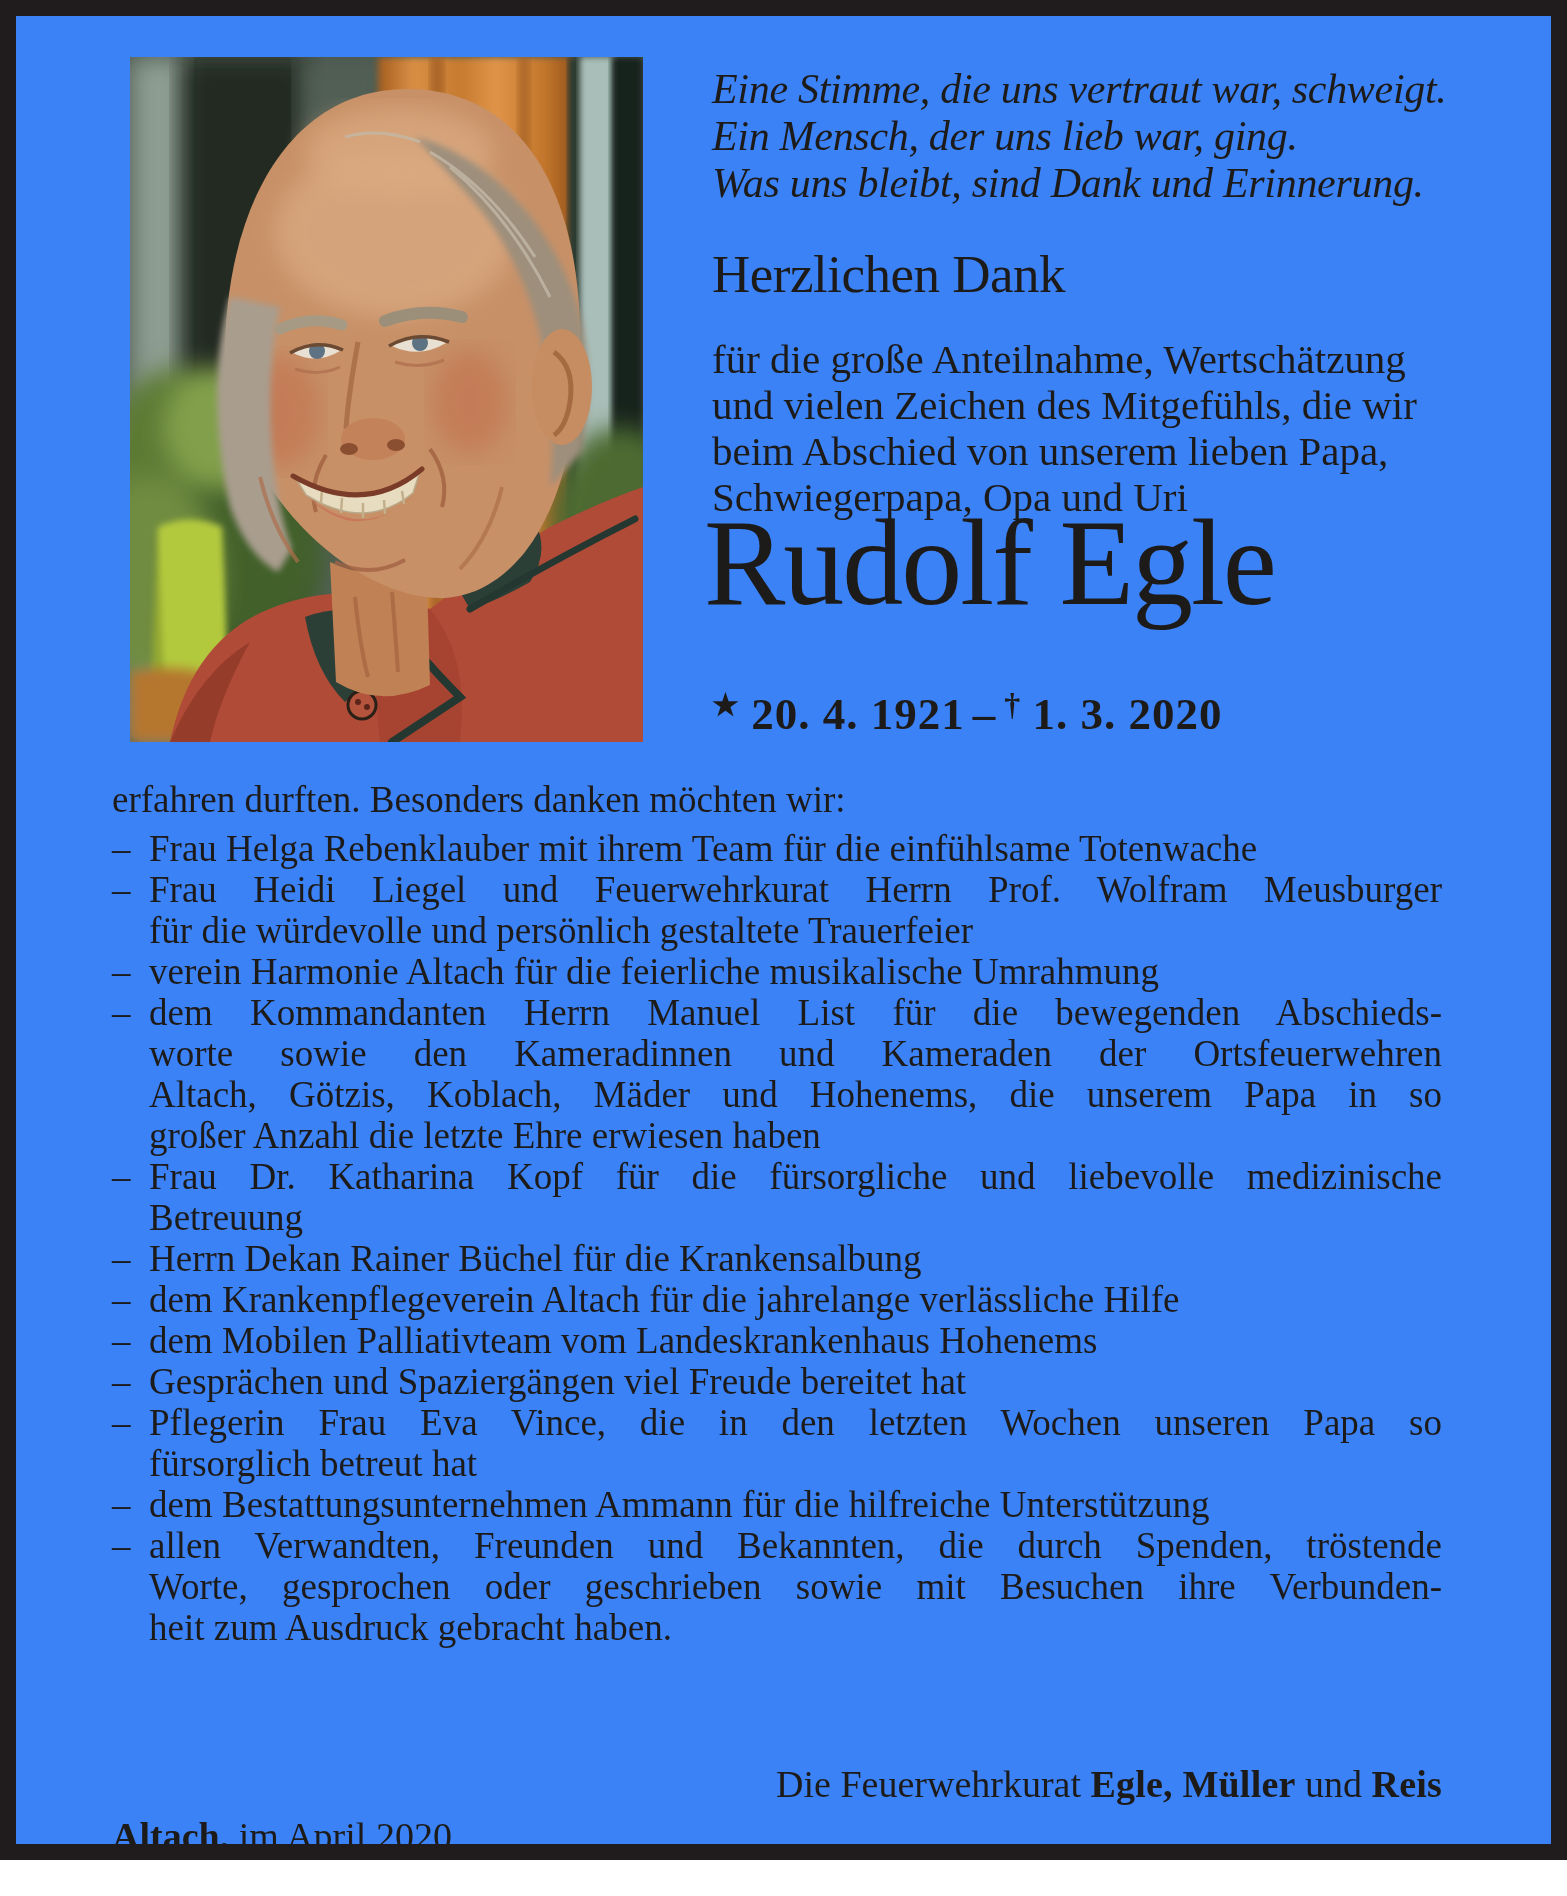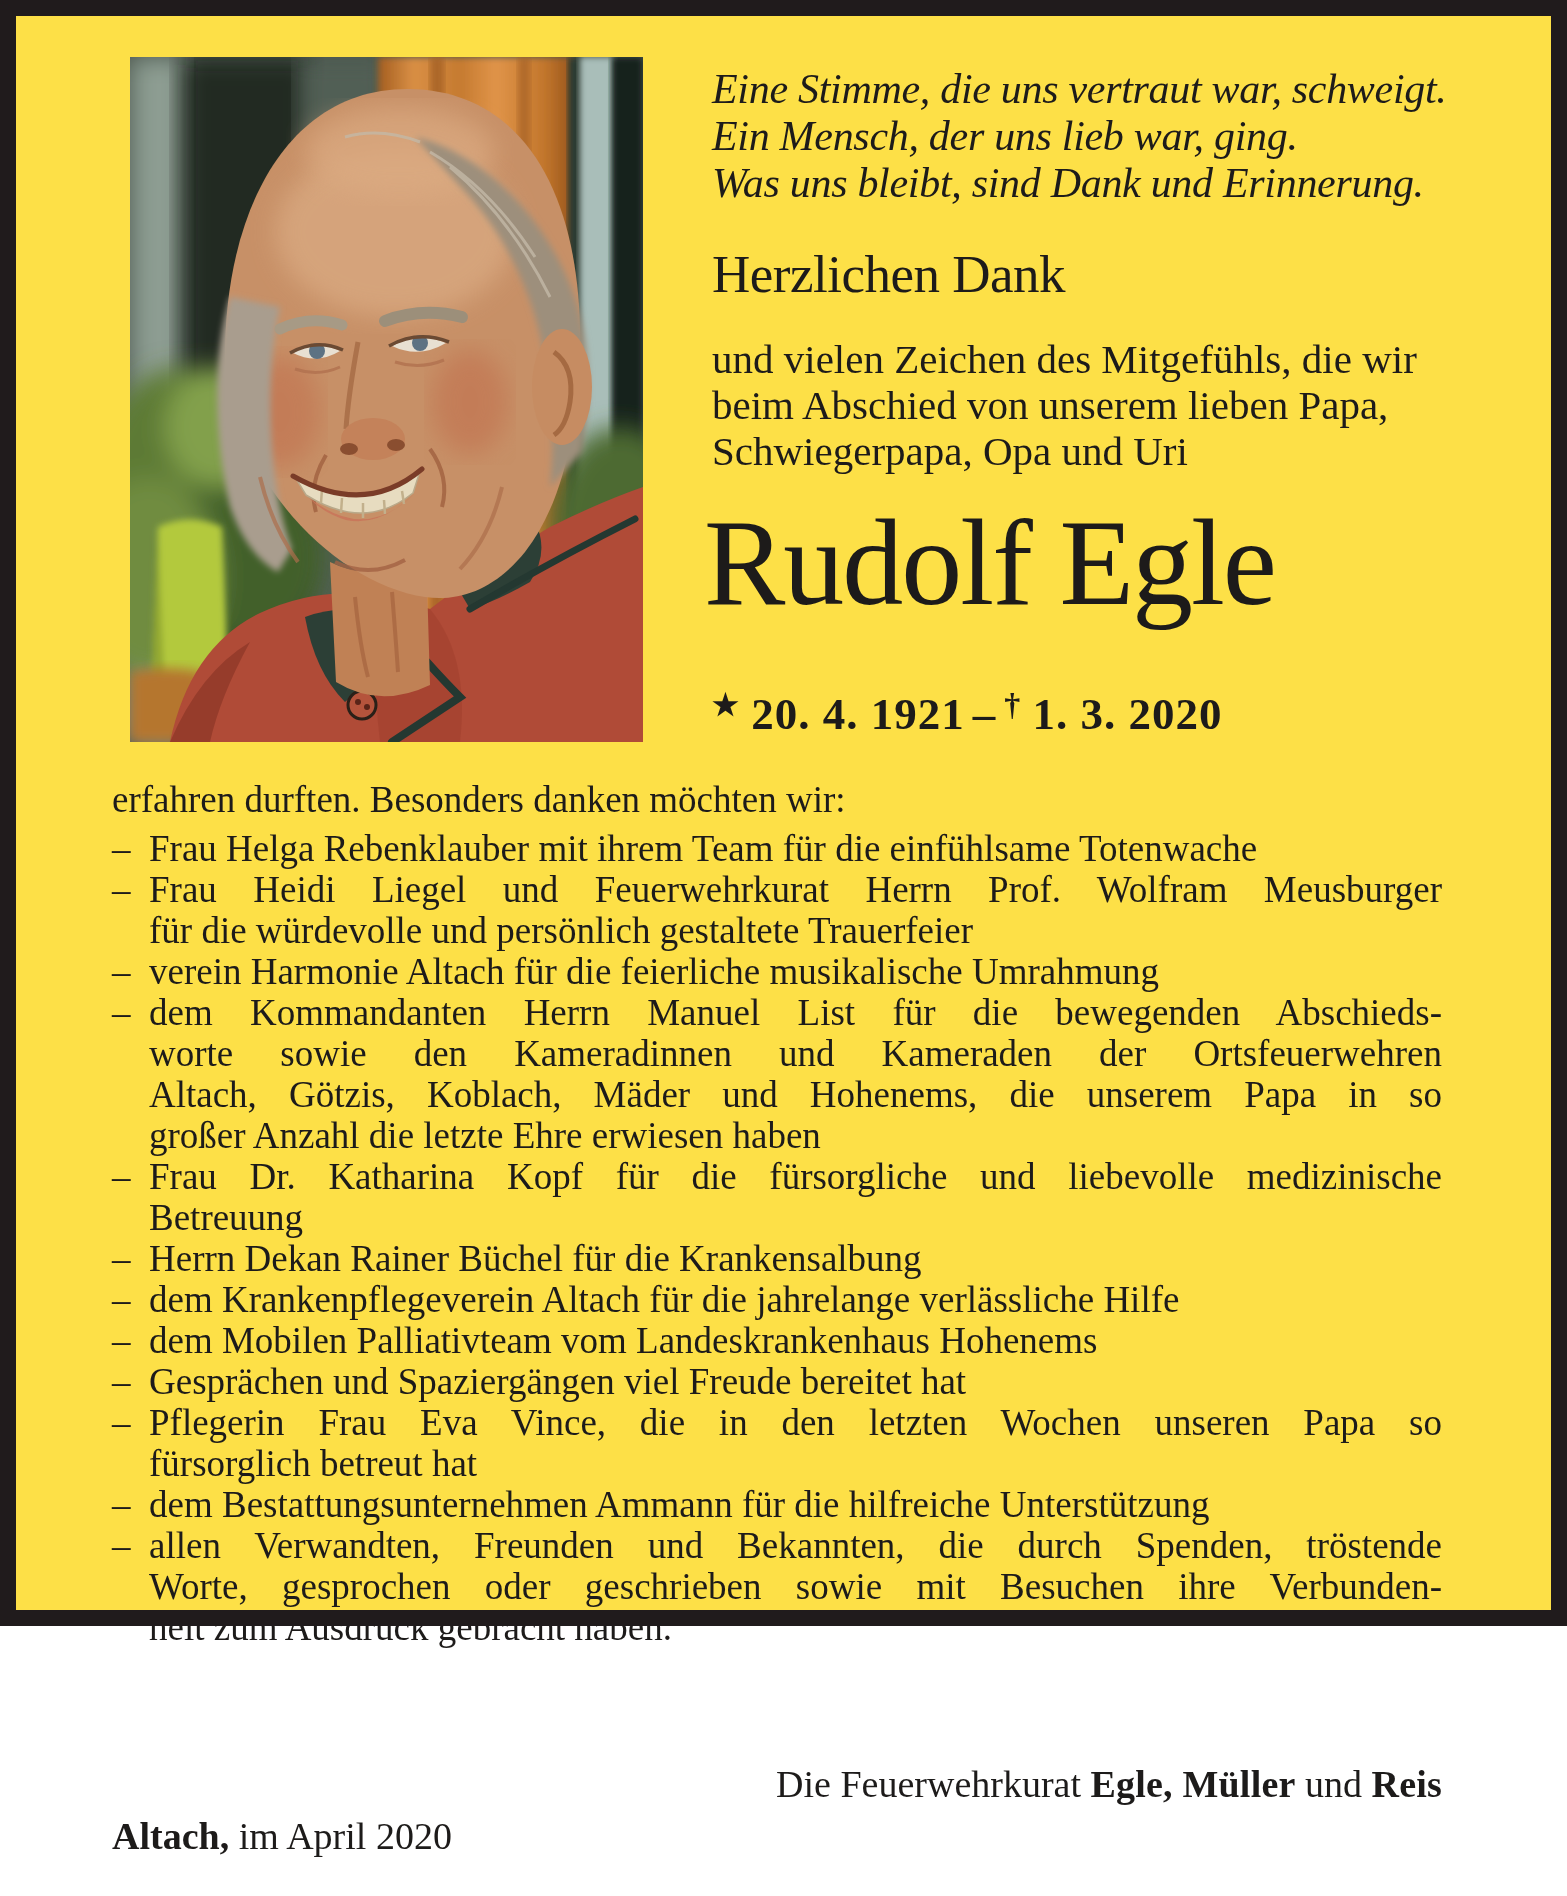--- a/index.html
+++ b/index.html
@@ -3,21 +3,21 @@
 <meta charset="utf-8">
 <style>
   html, body {
     margin: 0; padding: 0;
     width: 1567px; height: 1896px;
     background: #ffffff;
     overflow: hidden;
     font-family: "Liberation Serif", "DejaVu Serif", serif;
     color: #1d1b1a;
   }
-  #card { position: relative; width: 1567px; height: 1626px; background:#fde047; }
+  #card { position: relative; width: 1567px; height: 1860px; background:#3b82f6; }
   #frame {
     position: absolute; inset: 0;
     border: 16px solid #201b1c;
     pointer-events: none; z-index: 50;
   }
   
   #photo {
     position: absolute; left: 130px; top: 57px;
     width: 513px; height: 685px; overflow: hidden;
     background: #46524a;
@@ -212,20 +212,21 @@
 
   <div class="quote">
       <div class="line qline">Eine Stimme, die uns vertraut war, schweigt.</div>
       <div class="line qline">Ein Mensch, der uns lieb war, ging.</div>
       <div class="line qline">Was uns bleibt, sind Dank und Erinnerung.</div>
     </div>
 
   <div class="title">Herzlichen Dank</div>
 
   <div class="intro">
+      <div class="line ">für die große Anteilnahme, Wertschätzung</div>
       <div class="line ">und vielen Zeichen des Mitgefühls, die wir</div>
       <div class="line ">beim Abschied von unserem lieben Papa,</div>
       <div class="line ">Schwiegerpapa, Opa und Uri</div>
     </div>
 
   <div class="name">Rudolf Egle</div>
 
   <div class="dates">
     <span class="star">★</span>
     <span>20. 4. 1921</span><span class="sep">–</span><span class="dagger">†</span>

